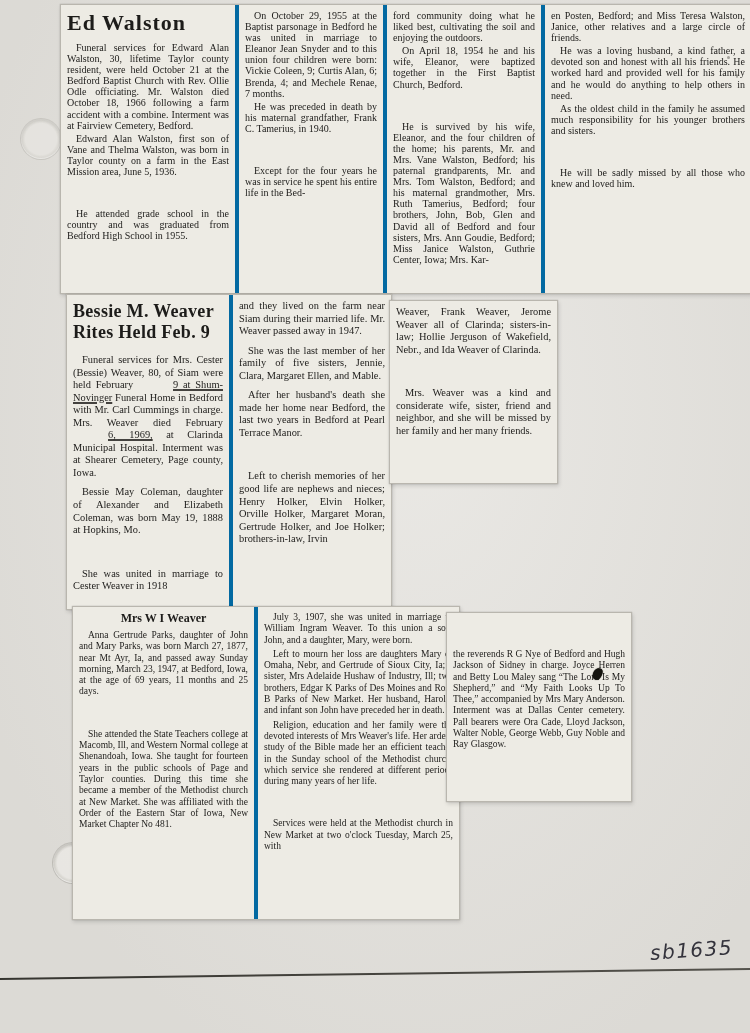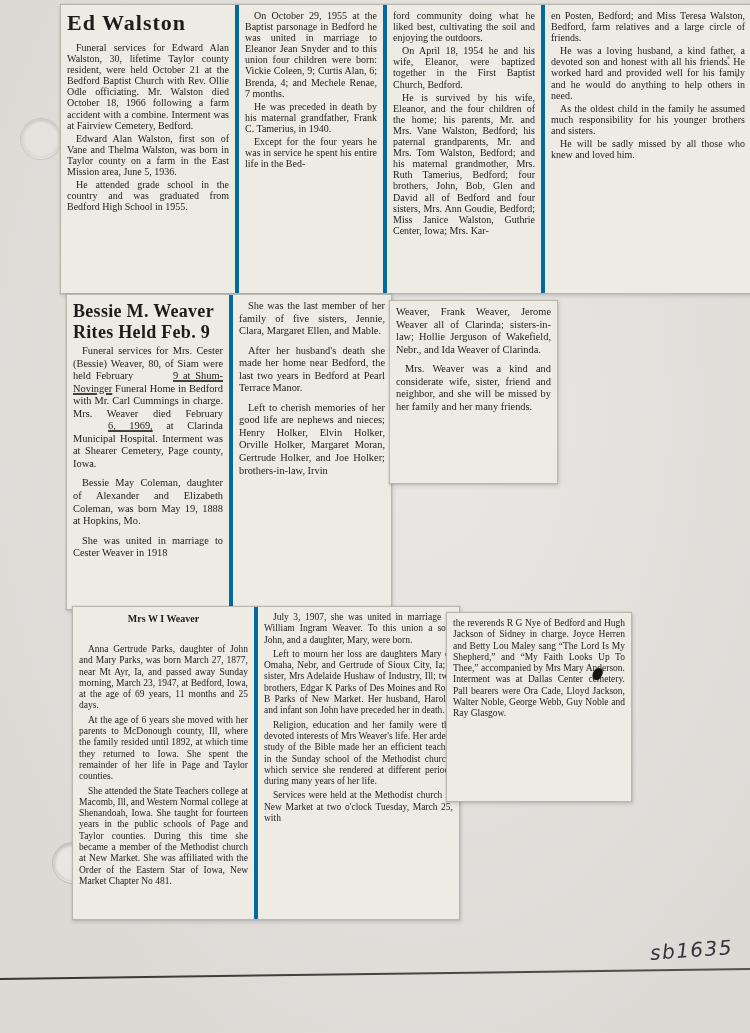--- a/index.html
+++ b/index.html
@@ -16,54 +16,54 @@
     position:absolute;background:#edebe4;color:#1d1c1a;
     border:1px solid #b9b6ae;
     box-shadow:1px 2px 4px rgba(0,0,0,0.14), 0 0 1px rgba(0,0,0,0.25);
     overflow:hidden;
   }
   .cols{display:flex;height:100%;}
   .col{box-sizing:border-box;padding:5px 6px;text-align:justify;overflow:hidden;}
   .col + .col{border-left:4px solid #0369a1;}
   p{margin:0 0 3px 0;text-indent:9px;}
   p.cont{text-indent:0;}
-  p:last-child{margin-bottom:0;}
+  p:last-child{margin-bottom:0;margin-top:31px;}
 
   
   .clip1{left:60px;top:4px;width:690px;height:288px;}
   .clip1 .col{font-size:10px;line-height:11.1px;}
   .clip1 .c0{width:174px;}
   .clip1 .c1{width:148px;}
   .clip1 .c2{width:158px;}
   .clip1 .c3{width:210px;}
   .clip1 p{margin-bottom:2px;}
   .title1{font-size:22px;font-weight:bold;letter-spacing:1px;line-height:24px;
     margin:1px 0 7px 0;text-indent:0;text-align:left;}
 
   
   .clip2a{left:66px;top:294px;width:324px;height:314px;}
   .clip2b{left:389px;top:300px;width:167px;height:182px;}
   .clip2a .col,.clip2b .col{font-size:10.4px;line-height:12.55px;}
   .clip2a .c0{width:162px;}
   .clip2a .c1{width:162px;}
   .clip2a p,.clip2b p{margin-bottom:7px;}
-  .title2{font-size:18px;font-weight:bold;line-height:20.5px;margin:1px 0 3px 0;
+  .title2{font-size:18px;font-weight:bold;line-height:20.5px;margin:1px 0 12px 0;
     text-indent:0;text-align:left;letter-spacing:0.3px;}
   .title2 span{display:block;}
   .pen-underline{text-decoration:underline;text-decoration-color:#44423f;text-decoration-thickness:1.5px;padding-left:35px;}
 
   
   .clip3a{left:72px;top:606px;width:386px;height:312px;}
   .clip3b{left:446px;top:612px;width:184px;height:188px;}
   .clip3a .col,.clip3b .col{font-size:9.5px;line-height:11.3px;}
   .clip3a .c0{width:181px;}
   .clip3a .c1{width:205px;}
   .clip3a p,.clip3b p{margin-bottom:3px;}
-  .title3{font-size:10px;font-weight:bold;text-align:center;text-indent:0;
-    margin:0 0 19px 0;line-height:13px;}
+  .title3{font-size:12px;font-weight:bold;text-align:center;text-indent:0;
+    margin:0 0 5px 0;line-height:13px;}
 
   
   .ink-blot{position:absolute;left:146px;top:55px;width:9px;height:12px;
     background:#15140f;border-radius:60% 40% 55% 45%;transform:rotate(18deg);
     box-shadow:0 0 1px #15140f;}
 
   
   .punch{position:absolute;width:40px;height:40px;border-radius:50%;
     border:1px solid rgba(140,138,130,0.45);
     background:radial-gradient(circle, #eceae6 55%, rgba(200,198,190,0.45) 66%, transparent 72%);
@@ -106,40 +106,41 @@
         <p>On October 29, 1955 at the Baptist parsonage in Bedford he was united in marriage to Eleanor Jean Snyder and to this union four children were born: Vickie Coleen, 9; Curtis Alan, 6; Brenda, 4; and Mechele Renae, 7 months.</p>
         <p>He was preceded in death by his maternal grandfather, Frank C. Tamerius, in 1940.</p>
         <p>Except for the four years he was in service he spent his entire life in the Bed-</p>
       </div>
       <div class="col c2">
         <p class="cont">ford community doing what he liked best, cultivating the soil and enjoying the outdoors.</p>
         <p>On April 18, 1954 he and his wife, Eleanor, were baptized together in the First Baptist Church, Bedford.</p>
         <p>He is survived by his wife, Eleanor, and the four children of the home; his parents, Mr. and Mrs. Vane Walston, Bedford; his paternal grandparents, Mr. and Mrs. Tom Walston, Bedford; and his maternal grandmother, Mrs. Ruth Tamerius, Bedford; four brothers, John, Bob, Glen and David all of Bedford and four sisters, Mrs. Ann Goudie, Bedford; Miss Janice Walston, Guthrie Center, Iowa; Mrs. Kar-</p>
       </div>
       <div class="col c3">
-        <p class="cont">en Posten, Bedford; and Miss Teresa Walston, Bedford, farm relatives and a large circle of friends.</p>
+        <p class="cont">en Posten, Bedford; and Miss Teresa Walston, Janice, other relatives and a large circle of friends.</p>
         <p>He was a loving husband, a kind father, a devoted son and honest with all his friends. He worked hard and provided well for his family and he would do anything to help others in need.</p>
         <p>As the oldest child in the family he assumed much responsibility for his younger brothers and sisters.</p>
         <p>He will be sadly missed by all those who knew and loved him.</p>
       </div>
     </div>
   </section>
 
   <section class="clip clip2a">
     <div class="cols">
       <div class="col c0">
         <h2 class="title2">
           <span>Bessie M. Weaver</span>
           <span>Rites Held Feb. 9</span>
         </h2>
         <p><span>Funeral services for Mrs. Cester (Bessie) Weaver, 80, of Siam were held February </span><span class="pen-underline">9 at Shum-Novinger</span><span> Funeral Home in Bedford with Mr. Carl Cummings in charge. Mrs. Weaver died February </span><span class="pen-underline">6, 1969,</span><span> at Clarinda Municipal Hospital. Interment was at Shearer Cemetery, Page county, Iowa.</span></p>
         <p>Bessie May Coleman, daughter of Alexander and Elizabeth Coleman, was born May 19, 1888 at Hopkins, Mo.</p>
         <p>She was united in marriage to Cester Weaver in 1918</p>
       </div>
       <div class="col c1">
+        <p class="cont">and they lived on the farm near Siam during their married life. Mr. Weaver passed away in 1947.</p>
         <p>She was the last member of her family of five sisters, Jennie, Clara, Margaret Ellen, and Mable.</p>
         <p>After her husband's death she made her home near Bedford, the last two years in Bedford at Pearl Terrace Manor.</p>
         <p>Left to cherish memories of her good life are nephews and nieces; Henry Holker, Elvin Holker, Orville Holker, Margaret Moran, Gertrude Holker, and Joe Holker; brothers-in-law, Irvin</p>
       </div>
     </div>
   </section>
 
   <section class="clip clip2b">
     <div class="cols">
       <div class="col">
@@ -147,21 +148,20 @@
         <p>Mrs. Weaver was a kind and considerate wife, sister, friend and neighbor, and she will be missed by her family and her many friends.</p>
       </div>
     </div>
   </section>
 
   <section class="clip clip3a">
     <div class="cols">
       <div class="col c0">
         <h3 class="title3">Mrs W I Weaver</h3>
         <p>Anna Gertrude Parks, daughter of John and Mary Parks, was born March 27, 1877, near Mt Ayr, Ia, and passed away Sunday morning, March 23, 1947, at Bedford, Iowa, at the age of 69 years, 11 months and 25 days.</p>
-        <p>At the age of 6 years she moved with her parents to McDonough county, Ill, where the family resided until 1892, at which time they returned to Iowa. She spent the remainder of her life in Page and Taylor counties.</p>
         <p>She attended the State Teachers college at Macomb, Ill, and Western Normal college at Shenandoah, Iowa. She taught for fourteen years in the public schools of Page and Taylor counties. During this time she became a member of the Methodist church at New Market. She was affiliated with the Order of the Eastern Star of Iowa, New Market Chapter No 481.</p>
       </div>
       <div class="col c1">
         <p>July 3, 1907, she was united in marriage to William Ingram Weaver. To this union a son, John, and a daughter, Mary, were born.</p>
         <p>Left to mourn her loss are daughters Mary of Omaha, Nebr, and Gertrude of Sioux City, Ia; a sister, Mrs Adelaide Hushaw of Industry, Ill; two brothers, Edgar K Parks of Des Moines and Ross B Parks of New Market. Her husband, Harold, and infant son John have preceded her in death.</p>
         <p>Religion, education and her family were the devoted interests of Mrs Weaver's life. Her ardent study of the Bible made her an efficient teacher in the Sunday school of the Methodist church, which service she rendered at different periods during many years of her life.</p>
         <p>Services were held at the Methodist church in New Market at two o'clock Tuesday, March 25, with</p>
       </div>
     </div>
   </section>

